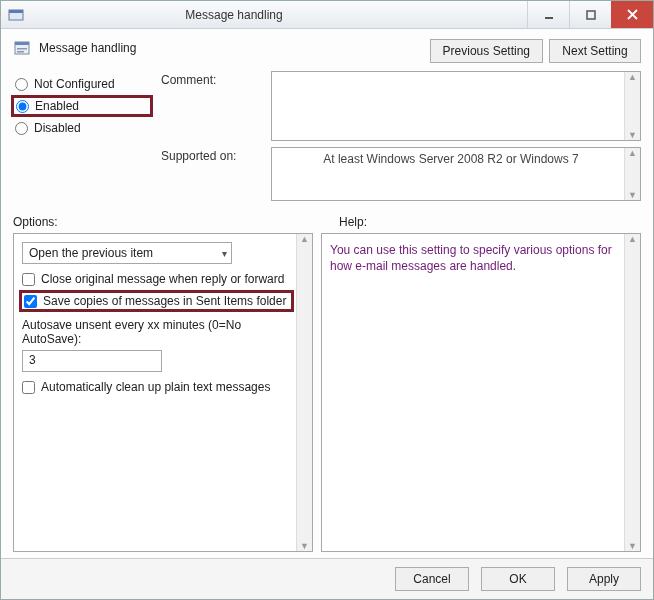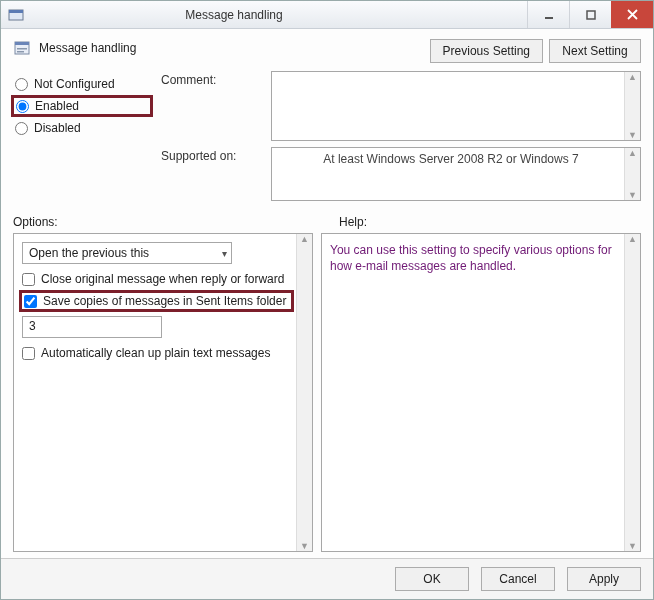--- a/index.html
+++ b/index.html
@@ -238,34 +238,35 @@
     </div>
 
     <div class="mid-labels">
       <div class="left">Options:</div>
       <div class="right">Help:</div>
     </div>
 
     <div class="panels">
       <div class="panel left">
         <div class="combo">
-          <span>Open the previous this</span>
+          <span>Open the previous item</span>
           <span class="chev">▾</span>
         </div>
 
         <label class="chk-row">
           <input type="checkbox" style="">
           <span>Close original message when reply or forward</span>
         </label>
 
         <label class="chk-row highlighted">
           <input type="checkbox" checked="" style="">
           <span>Save copies of messages in Sent Items folder</span>
         </label>
 
+        <div class="opt-label" style="margin-top:6px">Autosave unsent every xx minutes (0=No AutoSave):</div>
         <div class="numbox">
           <span>3</span>
         </div>
 
         <label class="chk-row">
           <input type="checkbox" style="">
           <span>Automatically clean up plain text messages</span>
         </label>
 
         <div class="fake-scroll">
@@ -279,18 +280,18 @@
         <div class="fake-scroll">
             <span>▲</span>
             <span>▼</span>
           </div>
       </div>
     </div>
 
   </div>
 
   <div class="footer">
+    <div class="btn">Cancel</div>
     <div class="btn">OK</div>
-    <div class="btn">Cancel</div>
     <div class="btn">Apply</div>
   </div>
 
 </div>
 
 </body></html>

